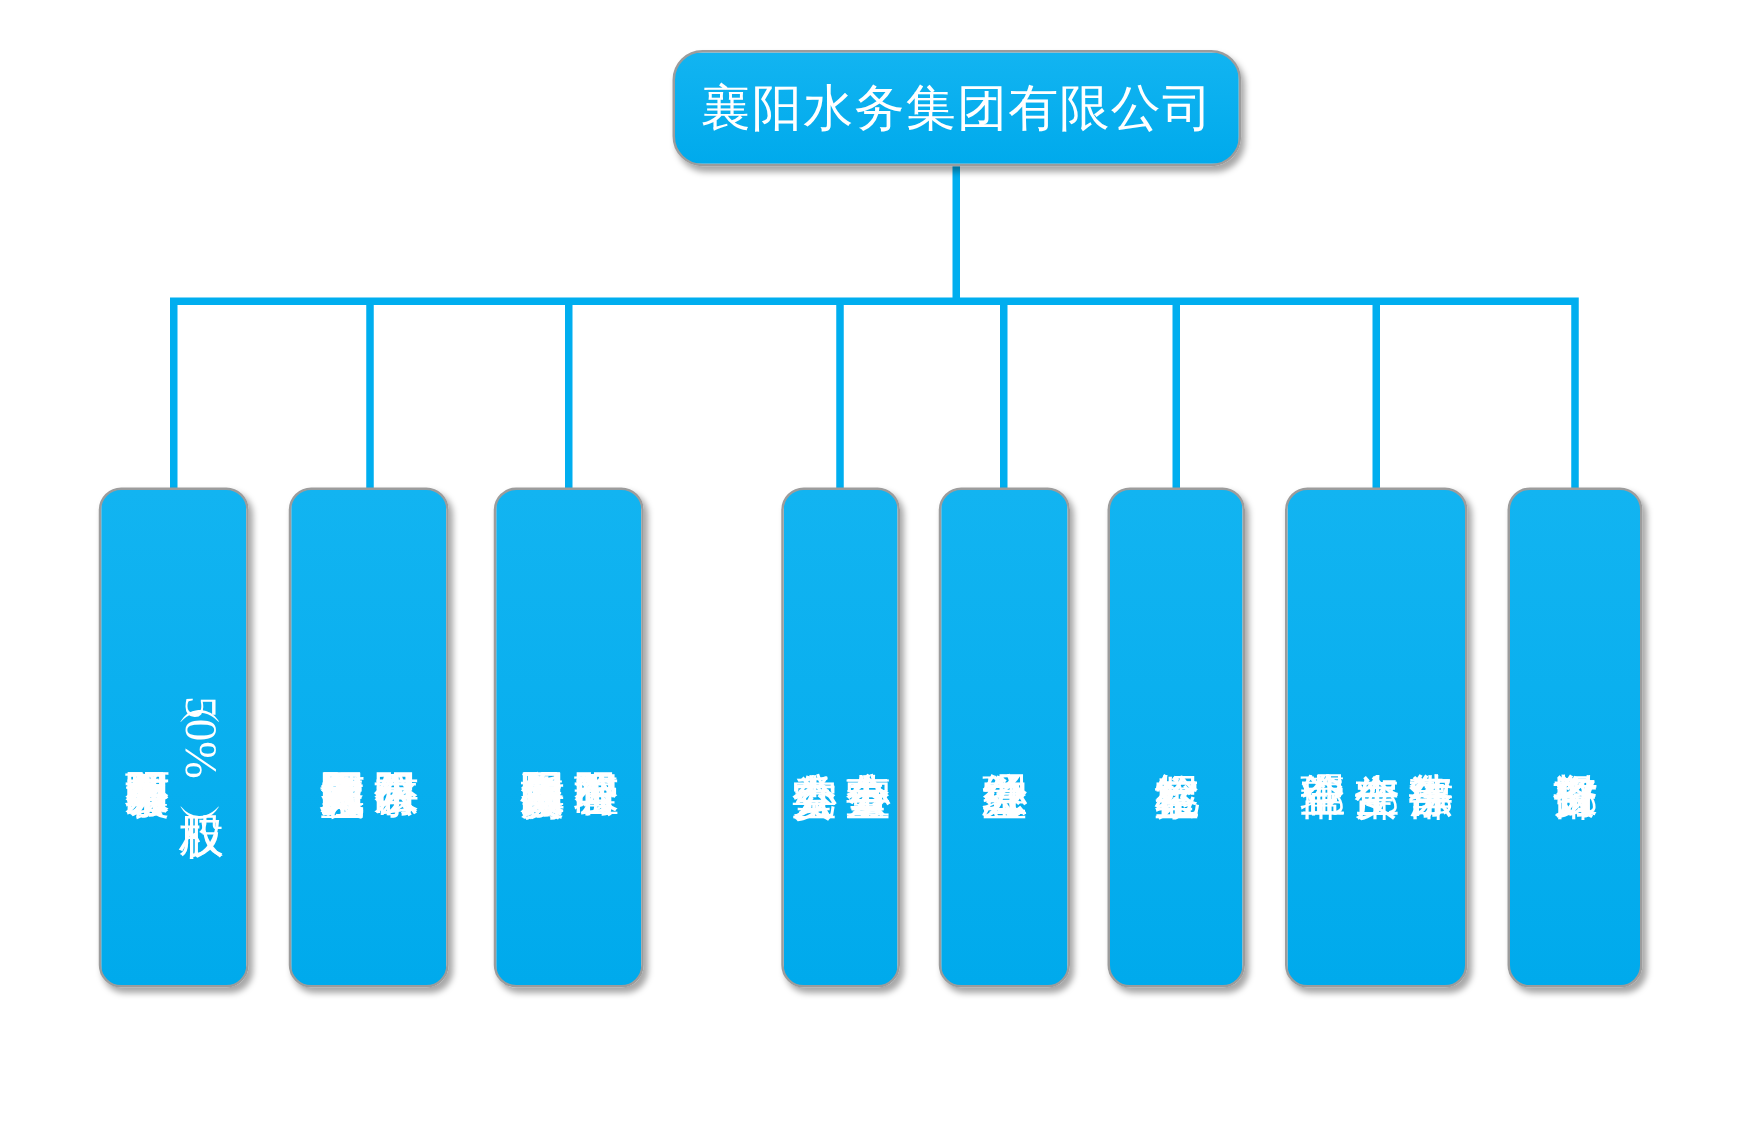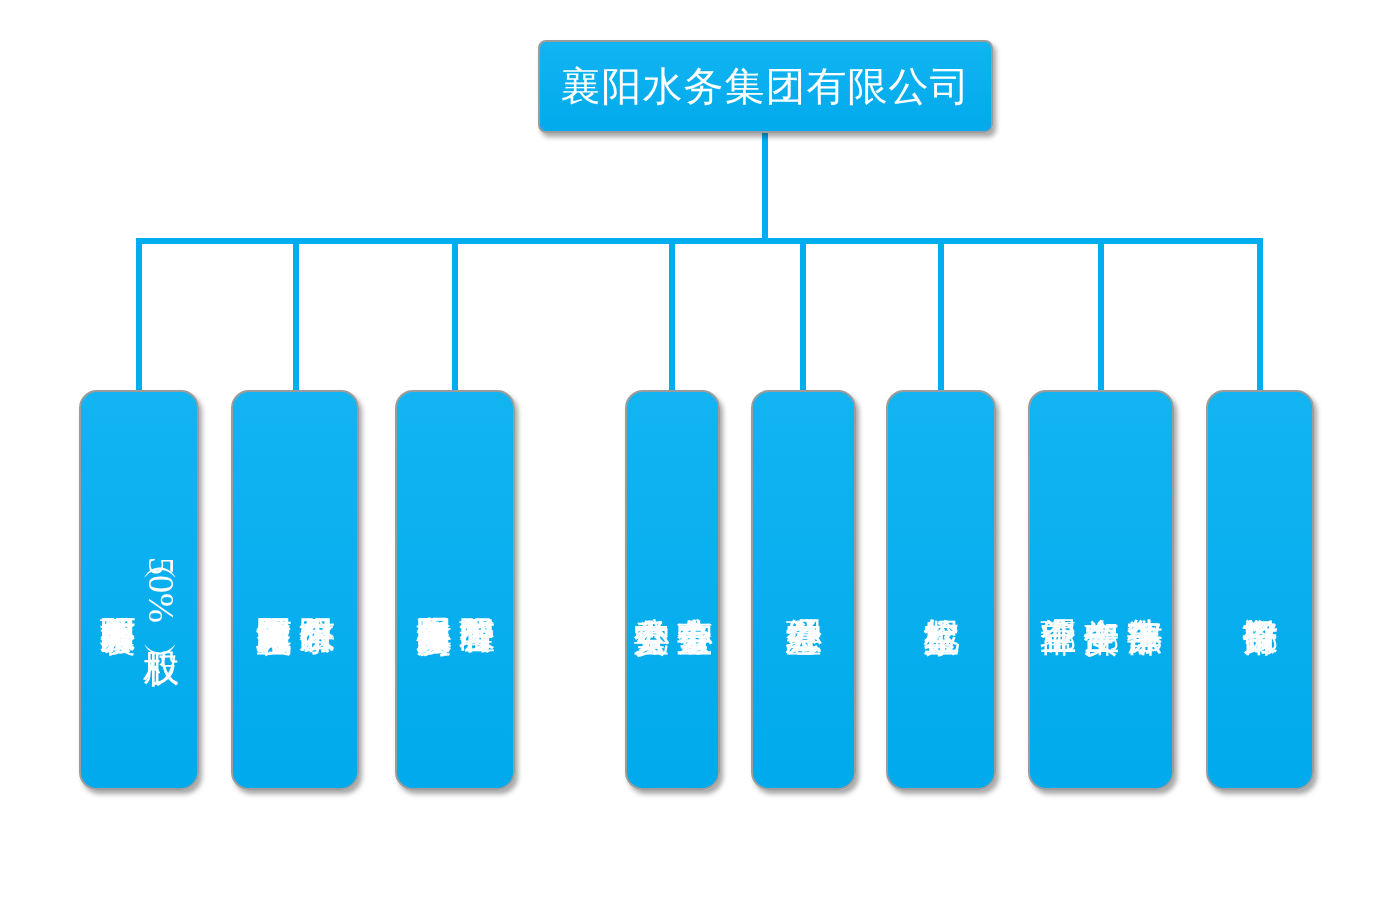--- a/index.html
+++ b/index.html
@@ -16,21 +16,21 @@
     box-sizing: border-box;
     display: flex;
     align-items: center;
     justify-content: center;
     background: linear-gradient(180deg, #12b4f1 0%, #00aaec 100%);
     border: 2px solid #9c9c9c;
     box-shadow: 3px 4px 5px rgba(0, 0, 0, 0.35);
   }
   .node-root {
     left: 538px; top: 40px; width: 455px; height: 93px;
-    border-radius: 8px;
+    border-radius: 24px;
   }
   .node-child {
     top: 390px; height: 400px;
     border-radius: 18px;
   }
   .label-h {
     color: #ffffff;
     font-size: 40px;
     letter-spacing: 1px;
     white-space: nowrap;

